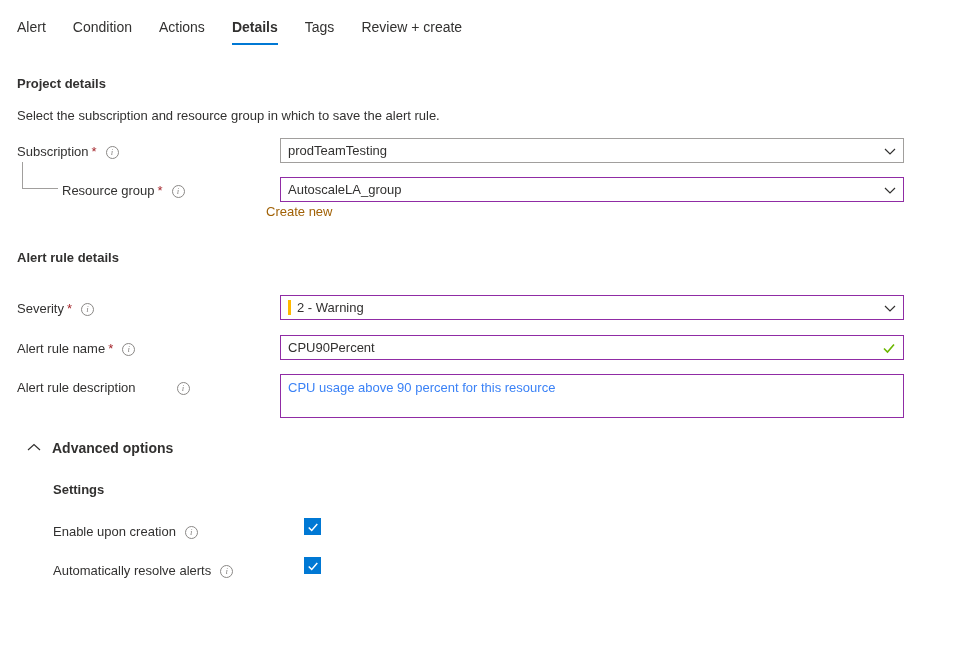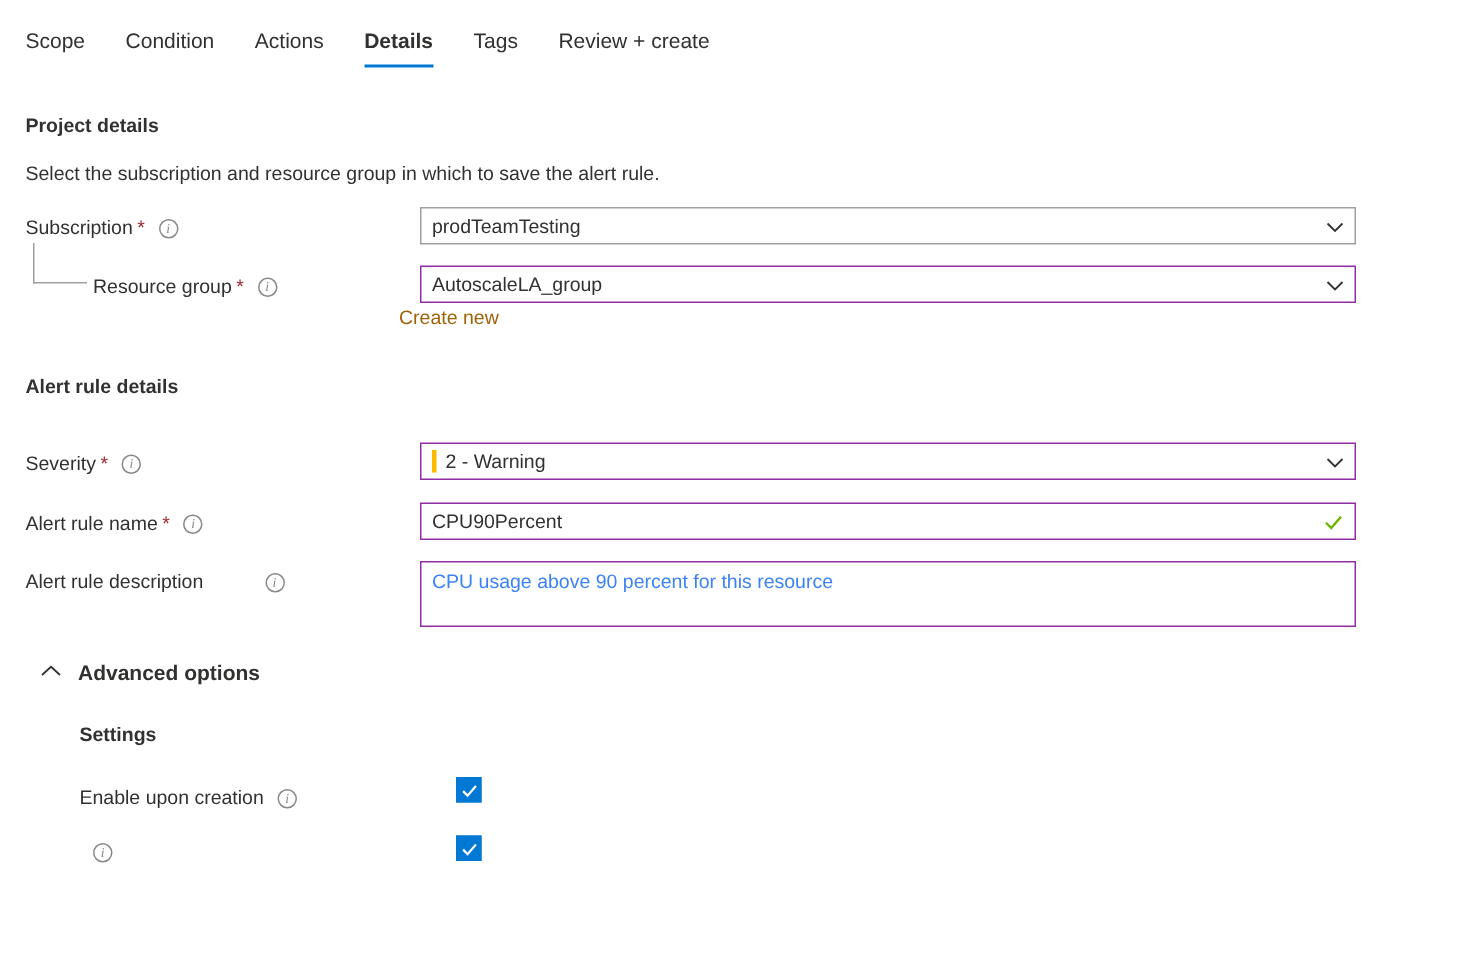--- a/index.html
+++ b/index.html
@@ -170,21 +170,21 @@
     align-items: center;
     justify-content: center;
     cursor: pointer;
   }
   .checkbox svg { display: block; }
 </style>
 </head>
 <body>
 
 <div class="tabbar">
-  <div class="tab">Scope</div>
+  <div class="tab">Alert</div>
   <div class="tab">Condition</div>
   <div class="tab">Actions</div>
   <div class="tab active">Details</div>
   <div class="tab">Tags</div>
   <div class="tab">Review + create</div>
 </div>
 
 <div class="section-title" style="top:76px;">Project details</div>
 
 <div class="section-desc" style="top:108px;">Select the subscription and resource group in which to save the alert rule.</div>
@@ -278,19 +278,20 @@
   <span>Enable upon creation</span>
   <span class="info">i</span>
 </div>
 <div class="checkbox" style="top:518px;">
   <svg viewBox="0 0 14 14" width="12" height="12">
       <path d="M2 7.5 L5.5 11 L12 3.5" stroke="#ffffff" stroke-width="1.7" fill="none"></path>
     </svg>
 </div>
 
 <div class="fld-label" style="left:53px; top:562px;">
+  <span>Automatically resolve alerts</span>
   <span class="info">i</span>
 </div>
 <div class="checkbox" style="top:557px;">
   <svg viewBox="0 0 14 14" width="12" height="12">
       <path d="M2 7.5 L5.5 11 L12 3.5" stroke="#ffffff" stroke-width="1.7" fill="none"></path>
     </svg>
 </div>
 
 </body></html>

